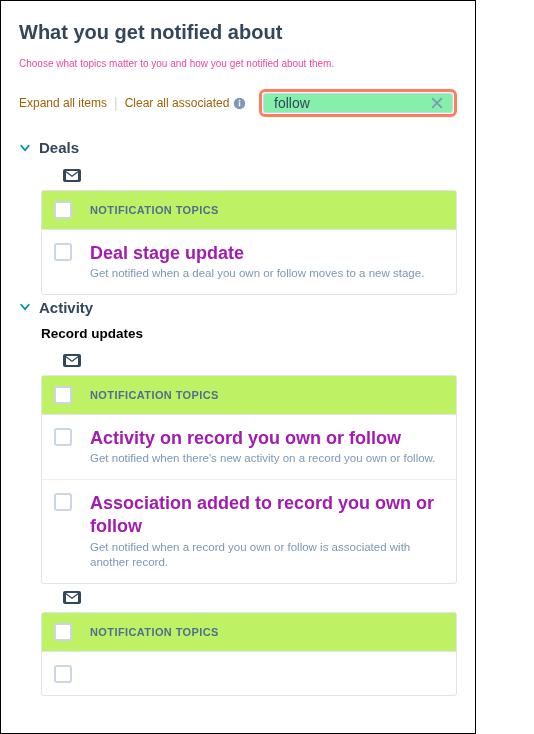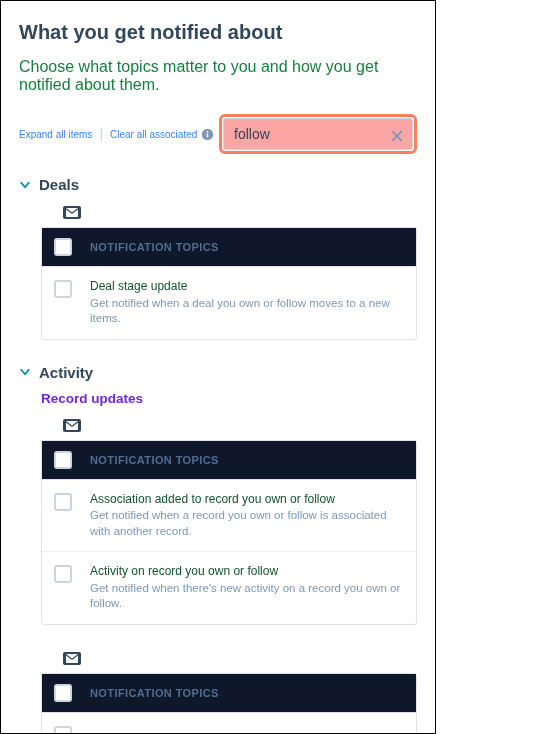--- a/index.html
+++ b/index.html
@@ -4,44 +4,44 @@
 <style>
   * { box-sizing: border-box; }
   body {
     margin: 0;
     font-family: -apple-system, BlinkMacSystemFont, "Segoe UI", Helvetica, Arial, sans-serif;
     background: #fff;
     color: #33475b;
   }
   .page {
     border: 1px solid #000;
-    width: 436px;
+    width: 476px;
     height: 734px;
     padding: 20px 18px;
     overflow: hidden;
   }
   h1 {
     font-size: 20px;
     font-weight: 600;
     margin: 0 0 14px;
     color: #33475b;
   }
   .subtitle {
-    font-size: 16px;
-    color: #15803d;
+    font-size: 10px;
+    color: #ec4899;
     margin-bottom: 20px;
   }
   .controls-row {
     display: flex;
     align-items: center;
     margin-bottom: 22px;
   }
   .link-btn {
-    color: #3b82f6;
-    font-size: 10px;
+    color: #a16207;
+    font-size: 12px;
     font-weight: 500;
     cursor: pointer;
   }
   .ctrl-sep {
     color: #cbd6e2;
     margin: 0 7px;
     font-size: 14px;
   }
   .info-icon {
     display: inline-flex;
@@ -52,81 +52,81 @@
   .search-wrap {
     margin-left: auto;
     display: flex;
     align-items: center;
     border: 3px solid #fd7e5c;
     border-radius: 6px;
     padding: 1px;
   }
   .search-inner {
     display: flex;
-    align-items: flex-end;
+    align-items: center;
     border: 1px solid #cbd6e2;
     border-radius: 3px;
-    padding: 6px 8px;
+    padding: 0 8px;
     width: 190px;
-    background: #fca5a5;
+    background: #86efac;
   }
   .search-inner input {
     border: none;
     outline: none;
     background: transparent;
     font-size: 14px;
     color: #33475b;
     flex: 1;
     min-width: 0;
   }
   .clear-x {
     color: #7c98b6;
     cursor: pointer;
     display: inline-flex;
   }
   .section {
-    margin-bottom: 24px;
+    margin-bottom: 4px;
   }
   .section-header {
     display: flex;
     align-items: center;
     gap: 8px;
     font-size: 15px;
     font-weight: 600;
     color: #33475b;
     margin-bottom: 10px;
     cursor: pointer;
   }
   .chev {
     display: inline-flex;
   }
   .sub-header {
     font-size: 13.5px;
     font-weight: 600;
-    color: #6d28d9;
+    color: #000000;
     margin: 6px 0 10px 22px;
   }
   .mail-icon-row {
     margin: 4px 0 6px 44px;
   }
   .mail-ic {
     background: #33475b;
     border-radius: 2px;
     padding: 2px 3px;
     display: inline-flex;
     align-items: center;
     justify-content: center;
   }
   .table {
     margin-left: 22px;
     border: 1px solid #dfe3eb;
     border-radius: 3px;
   }
   .thead {
-    background: #0f172a;
+    background: #bef264;
     border-bottom: 1px solid #dfe3eb;
     display: flex;
     align-items: center;
     padding: 10px 12px;
     gap: 18px;
   }
   .thead-label {
     font-size: 11px;
     font-weight: 600;
     letter-spacing: 0.4px;
@@ -146,23 +146,24 @@
     border: 2px solid #cbd6e2;
     border-radius: 3px;
     flex-shrink: 0;
     margin-top: 1px;
     cursor: pointer;
     background: #fff;
   }
   .thead .chk { margin-top: 0; }
   .row-text { flex: 1; }
   .row-title {
-    font-size: 12px;
-    color: #14532d;
+    font-size: 18px;
+    color: #a21caf;
     line-height: 1.3;
+    font-weight: bold;
   }
   .row-desc {
     font-size: 11.5px;
     color: #7c98b6;
     line-height: 1.35;
     margin-top: 1px;
   }
 </style>
 </head>
 <body>
@@ -215,21 +216,21 @@
     </div>
     <div class="table">
       <div class="thead">
         <div class="chk"></div>
         <div class="thead-label">NOTIFICATION TOPICS</div>
       </div>
       <div class="row">
         <div class="chk"></div>
         <div class="row-text">
           <div class="row-title">Deal stage update</div>
-          <div class="row-desc">Get notified when a deal you own or follow moves to a new items.</div>
+          <div class="row-desc">Get notified when a deal you own or follow moves to a new stage.</div>
         </div>
       </div>
     </div>
   </div>
 
   <div class="section">
     <div class="section-header">
       <span class="chev">
         <svg width="12" height="12" viewBox="0 0 16 16">
             <path d="M3 5 L8 11 L13 5" fill="none" stroke="#0091ae" stroke-width="2.5" stroke-linecap="round" stroke-linejoin="round"></path>
@@ -247,29 +248,29 @@
       </span>
     </div>
     <div class="table">
       <div class="thead">
         <div class="chk"></div>
         <div class="thead-label">NOTIFICATION TOPICS</div>
       </div>
       <div class="row">
         <div class="chk"></div>
         <div class="row-text">
+          <div class="row-title">Activity on record you own or follow</div>
+          <div class="row-desc">Get notified when there's new activity on a record you own or follow.</div>
+        </div>
+      </div>
+      <div class="row">
+        <div class="chk"></div>
+        <div class="row-text">
           <div class="row-title">Association added to record you own or follow</div>
           <div class="row-desc">Get notified when a record you own or follow is associated with another record.</div>
-        </div>
-      </div>
-      <div class="row">
-        <div class="chk"></div>
-        <div class="row-text">
-          <div class="row-title">Activity on record you own or follow</div>
-          <div class="row-desc">Get notified when there's new activity on a record you own or follow.</div>
         </div>
       </div>
     </div>
   </div>
 
   <div class="section">
     <div class="mail-icon-row">
       <span class="mail-ic">
         <svg width="12" height="9" viewBox="0 0 16 12">
             <rect x="0" y="0" width="16" height="12" fill="#fff" rx="1"></rect>

